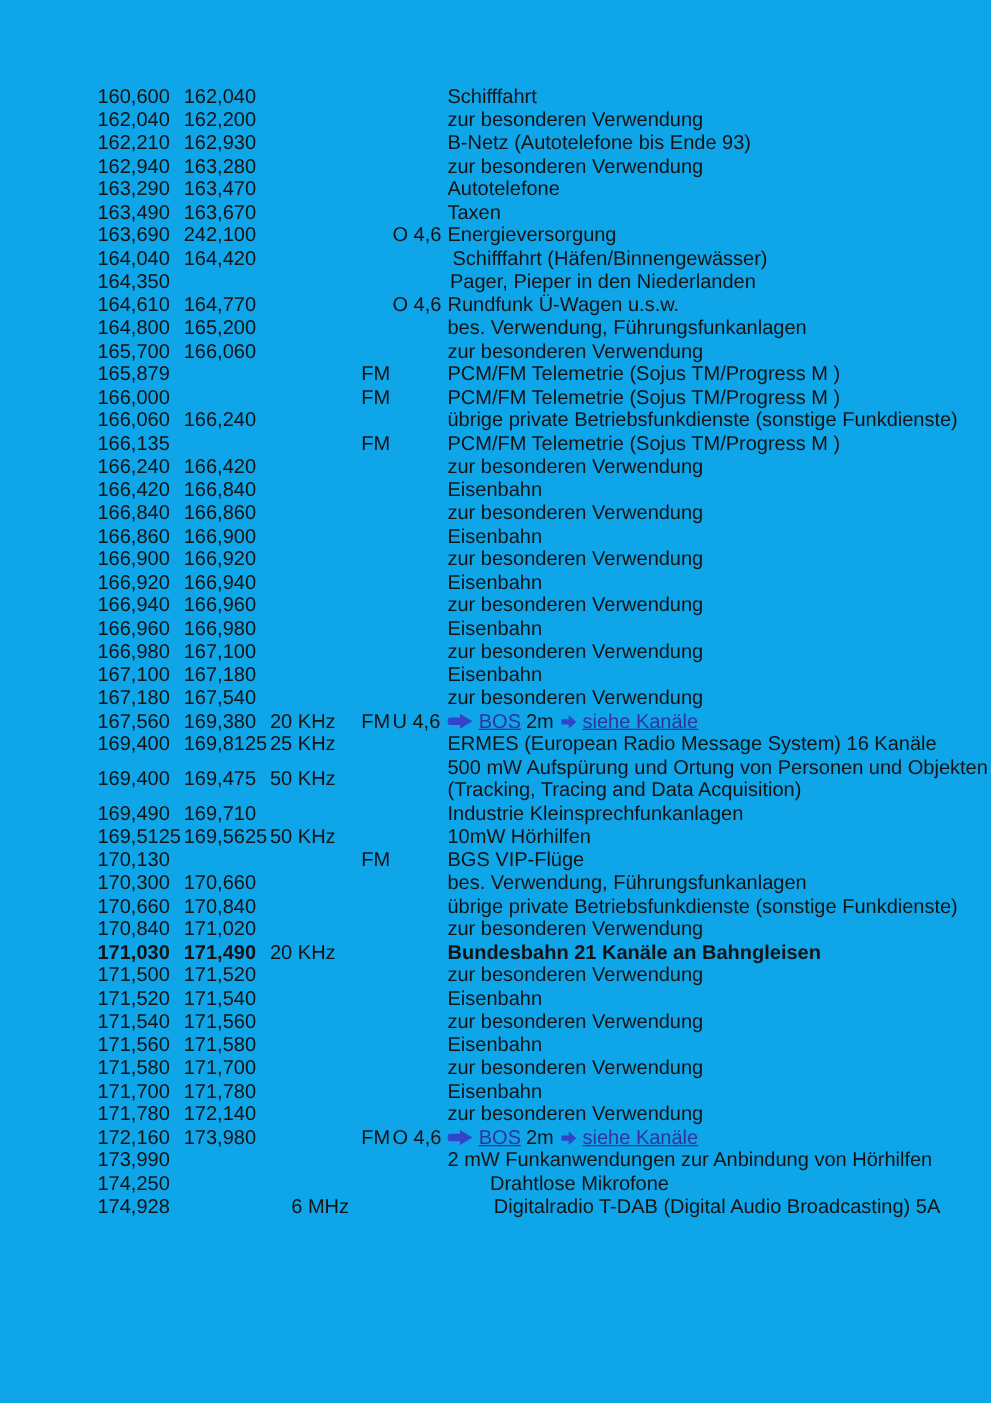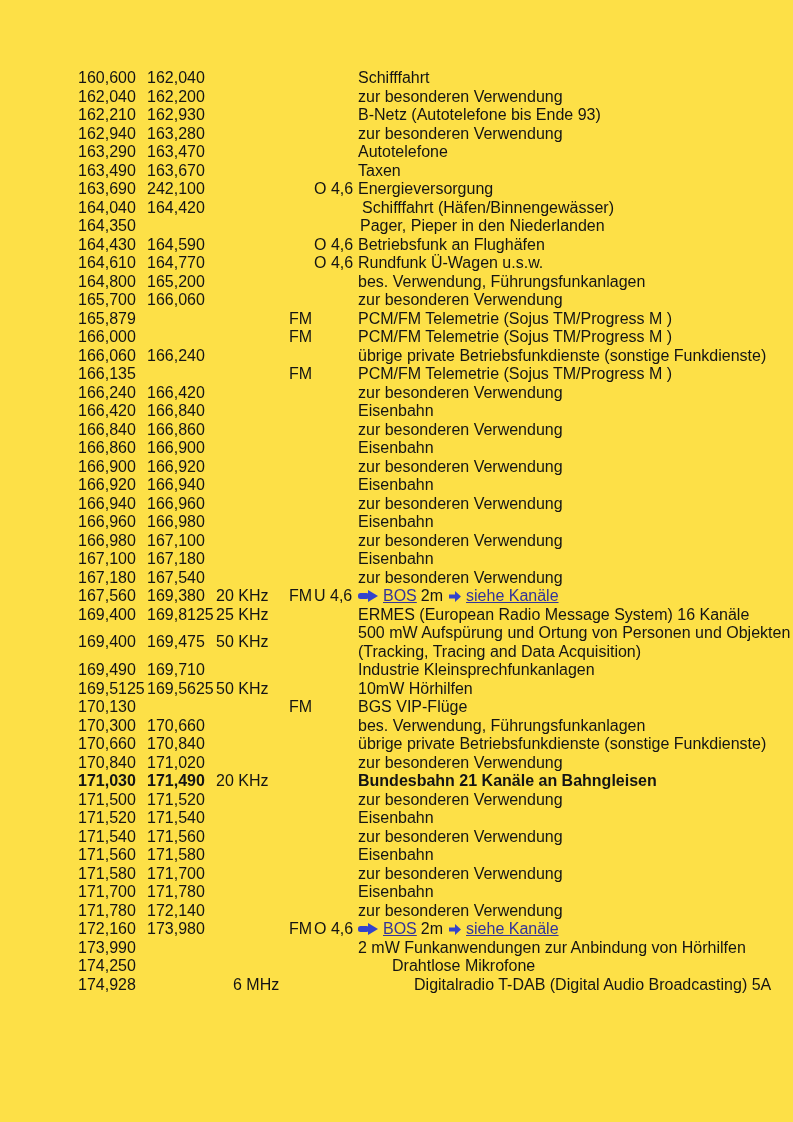--- a/index.html
+++ b/index.html
@@ -1,19 +1,19 @@
 <!DOCTYPE html>
 <html><head>
 <meta charset="utf-8">
 <style>
   html,body{margin:0;padding:0;background:#ffffff;}
   .sheet{
     position:relative;
     width:793px;height:1122px;
-    background:#fde047;
+    background:#0ea5e9;
     overflow:hidden;
     font-family:"Liberation Sans", sans-serif;
     font-size:16px;
     color:#141414;
   }
   .freq-table{
     position:absolute;
     left:78px;top:69px;
     border-collapse:collapse;
     border-spacing:0;
@@ -121,28 +121,20 @@
 
   <tr>
     <td class="c-start">164,350</td>
     <td class="c-end"></td>
     <td class="c-bw"></td>
     <td class="c-mode"></td>
     <td class="c-power"></td>
     <td class="c-desc" style="padding-left: 2px;">Pager, Pieper in den Niederlanden</td>
   </tr>
 
-  <tr>
-    <td class="c-start">164,430</td>
-    <td class="c-end">164,590</td>
-    <td class="c-bw"></td>
-    <td class="c-mode"></td>
-    <td class="c-power">O 4,6</td>
-    <td class="c-desc">Betriebsfunk an Flughäfen</td>
-  </tr>
 
   <tr>
     <td class="c-start">164,610</td>
     <td class="c-end">164,770</td>
     <td class="c-bw"></td>
     <td class="c-mode"></td>
     <td class="c-power">O 4,6</td>
     <td class="c-desc">Rundfunk Ü-Wagen u.s.w.</td>
   </tr>
 
@@ -489,17 +481,17 @@
     <td class="c-power"></td>
     <td class="c-desc" style="padding-left: 34px;">Drahtlose Mikrofone</td>
   </tr>
 
   <tr>
     <td class="c-start">174,928</td>
     <td class="c-end"></td>
     <td class="c-bw" style="padding-left: 17px;">6 MHz</td>
     <td class="c-mode"></td>
     <td class="c-power"></td>
-    <td class="c-desc" style="padding-left: 37px; text-align: center;">Digitalradio T-DAB (Digital Audio Broadcasting) 5A</td>
+    <td class="c-desc" style="padding-left: 37px;">Digitalradio T-DAB (Digital Audio Broadcasting) 5A</td>
   </tr>
 </tbody>
   </table>
 </div>
 
 </body></html>

